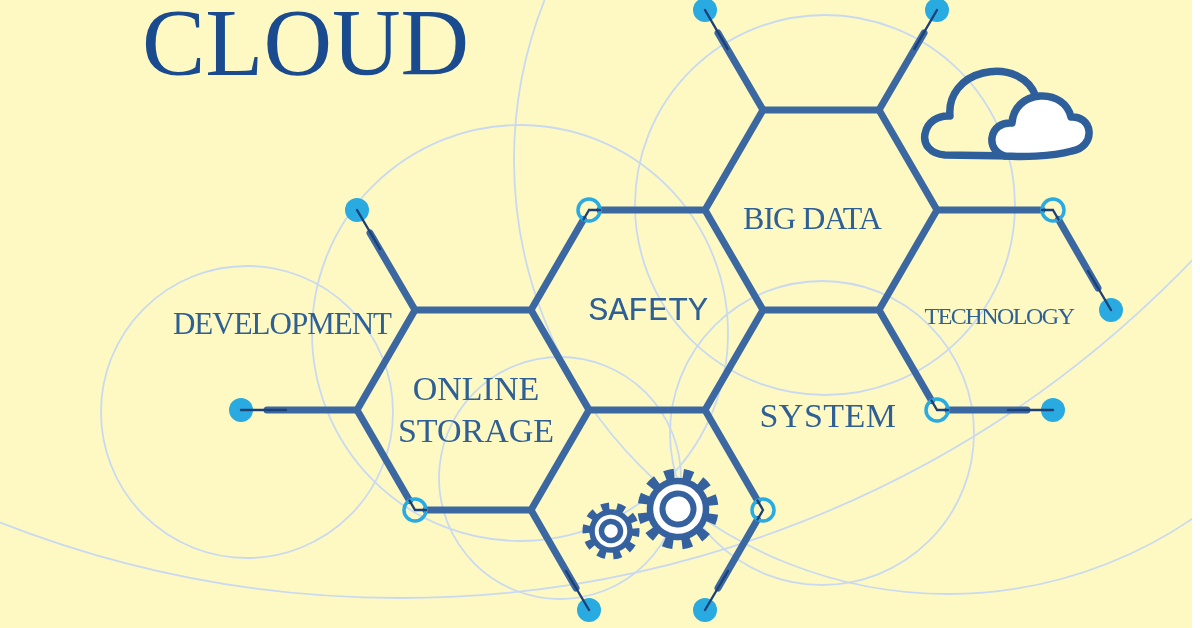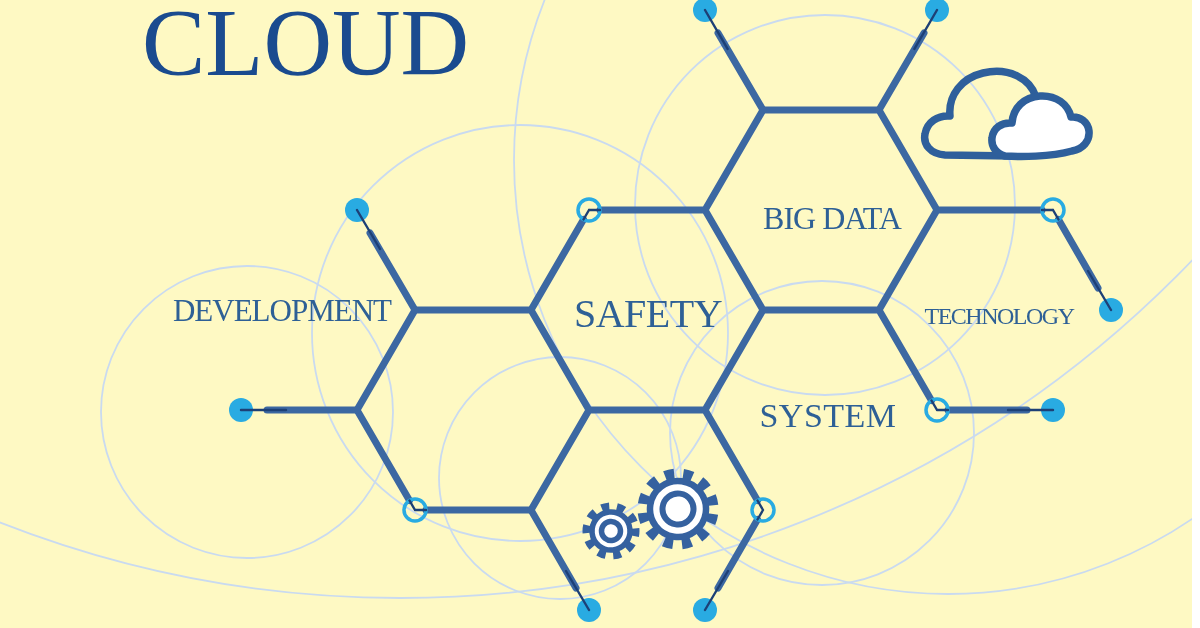--- a/index.html
+++ b/index.html
@@ -18,23 +18,23 @@
   }
   .title-line2{
     left:142px;top:84px;
     font-size:84px;color:#1a4b8f;letter-spacing:-1.5px;
   }
   .hexlabel{
     color:#2e6096;
     transform:translateX(-50%);
     text-align:center;
   }
-  .lbl-development{left:282px;top:295px;font-size:31px;letter-spacing:-1px;}
-  .lbl-bigdata{left:812px;top:202px;font-size:32px;letter-spacing:-1px;margin-left:20px;}
-  .lbl-safety{left:648px;top:294px;font-size:40px;letter-spacing:-0.5px;}
+  .lbl-development{left:282px;top:308px;font-size:31px;letter-spacing:-1px;}
+  .lbl-bigdata{left:812px;top:202px;font-size:32px;letter-spacing:-1px;}
+  .lbl-safety{left:648px;top:294px;font-size:34px;letter-spacing:-0.5px;font-family:Liberation Mono, monospace;}
   .lbl-onlinestorage{
     left:476px;top:368px;font-size:34px;
     width:170px;white-space:normal;line-height:42px;
   }
   .lbl-system{left:828px;top:399px;font-size:34px;letter-spacing:0.5px;}
   .lbl-technology{left:999px;top:304px;font-size:24px;letter-spacing:-1.5px;}
 </style>
 </head>
 <body>
 
@@ -134,16 +134,17 @@
         <circle r="9.5" fill="#ffffff" stroke="#35619f" stroke-width="5.5"></circle>
       </g>
     </g>
   </svg>
 
   <div class="txt title-line1">CLOUD</div>
 
   <div class="txt hexlabel lbl-development">DEVELOPMENT</div>
   <div class="txt hexlabel lbl-bigdata">BIG DATA</div>
   <div class="txt hexlabel lbl-safety">SAFETY</div>
+  <div class="txt hexlabel lbl-onlinestorage">ONLINE STORAGE</div>
   <div class="txt hexlabel lbl-system">SYSTEM</div>
   <div class="txt hexlabel lbl-technology">TECHNOLOGY</div>
 
 </div>
 
 </body></html>

